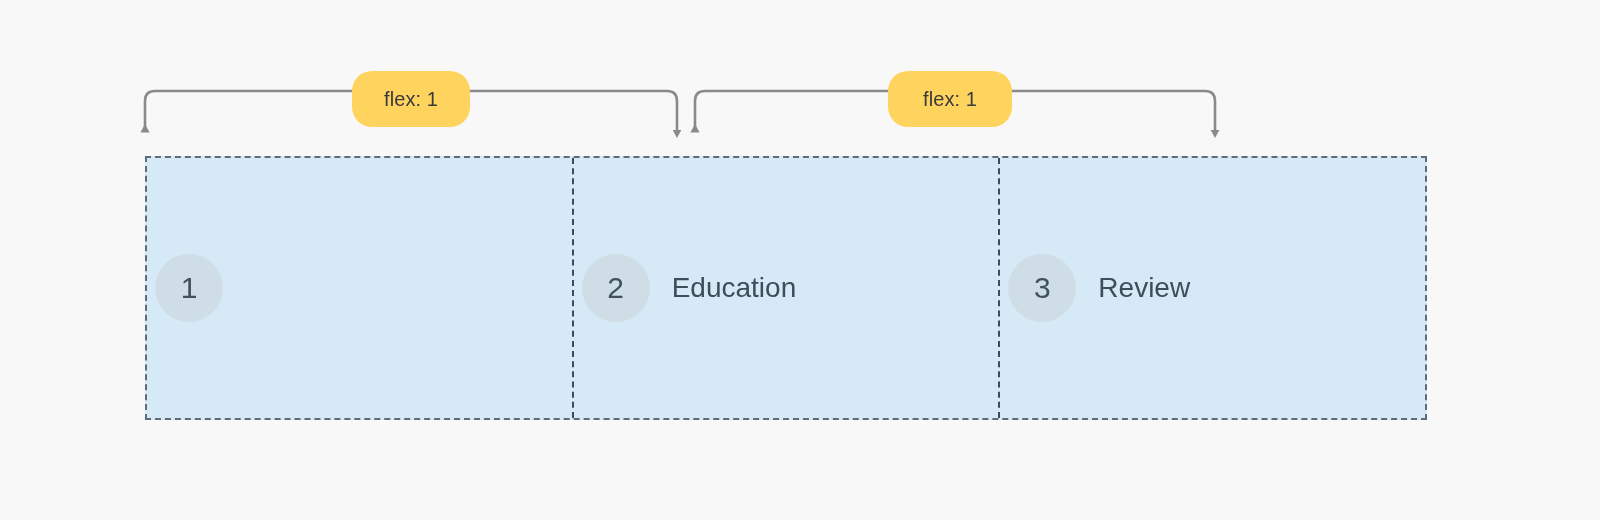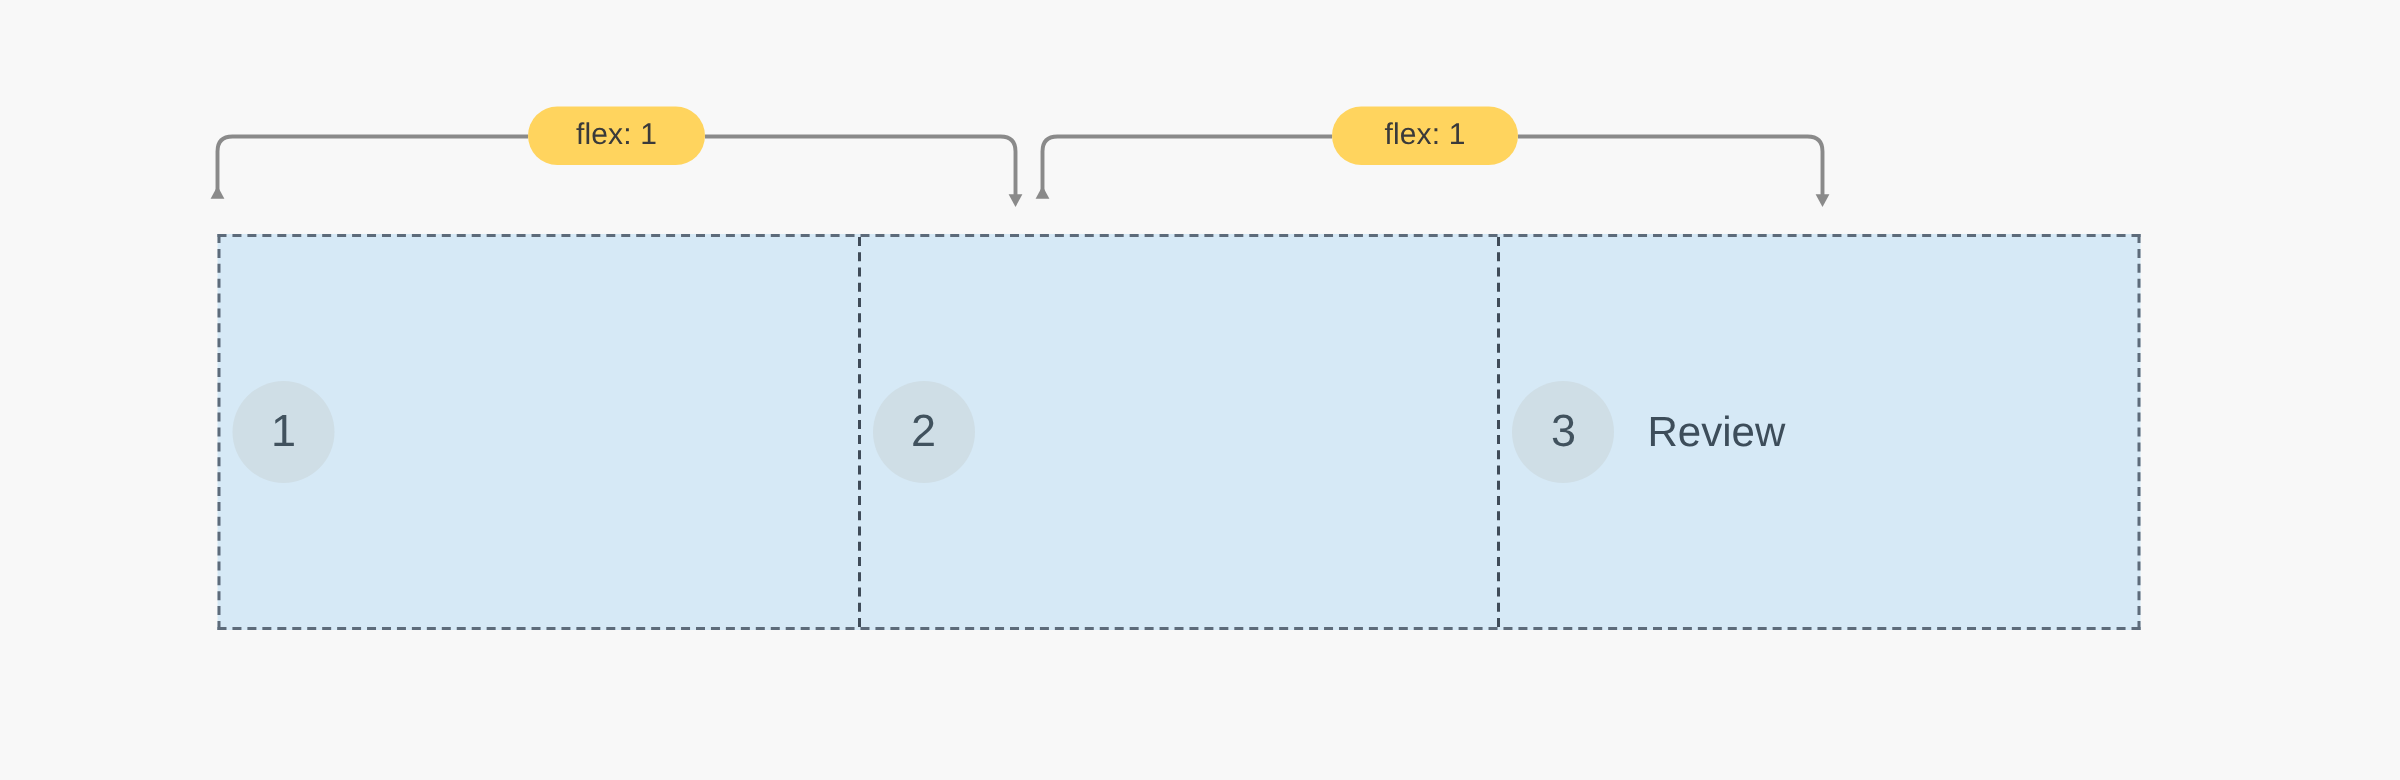--- a/index.html
+++ b/index.html
@@ -11,21 +11,21 @@
     position:relative;
   }
   #stage{position:absolute;inset:0;}
 
   
   .annot-layer{position:absolute;left:0;top:0;width:1600px;height:520px;pointer-events:none;}
   .annot-svg{position:absolute;left:0;top:0;}
 
   .flex-pill{
     position:absolute;
-    height:39px;
+    height:56px;
     background:#ffd45e;
     border-radius:20px;
     display:flex;align-items:center;justify-content:center;
     color:#3a3a3a;
     font-size:20px;
     letter-spacing:.1px;
     box-sizing:border-box;
     padding:0 16px;
   }
   #pill-1{left:352px;top:71px;width:118px;}
@@ -84,20 +84,21 @@
     <div class="step">
       <div class="step-circle">
         <span>1</span>
       </div>
     </div>
 
     <div class="step">
       <div class="step-circle">
         <span>2</span>
       </div>
+      <div class="step-label">Education</div>
     </div>
 
     <div class="step">
       <div class="step-circle">
         <span>3</span>
       </div>
       <div class="step-label">Review</div>
     </div>
 
   </div>

